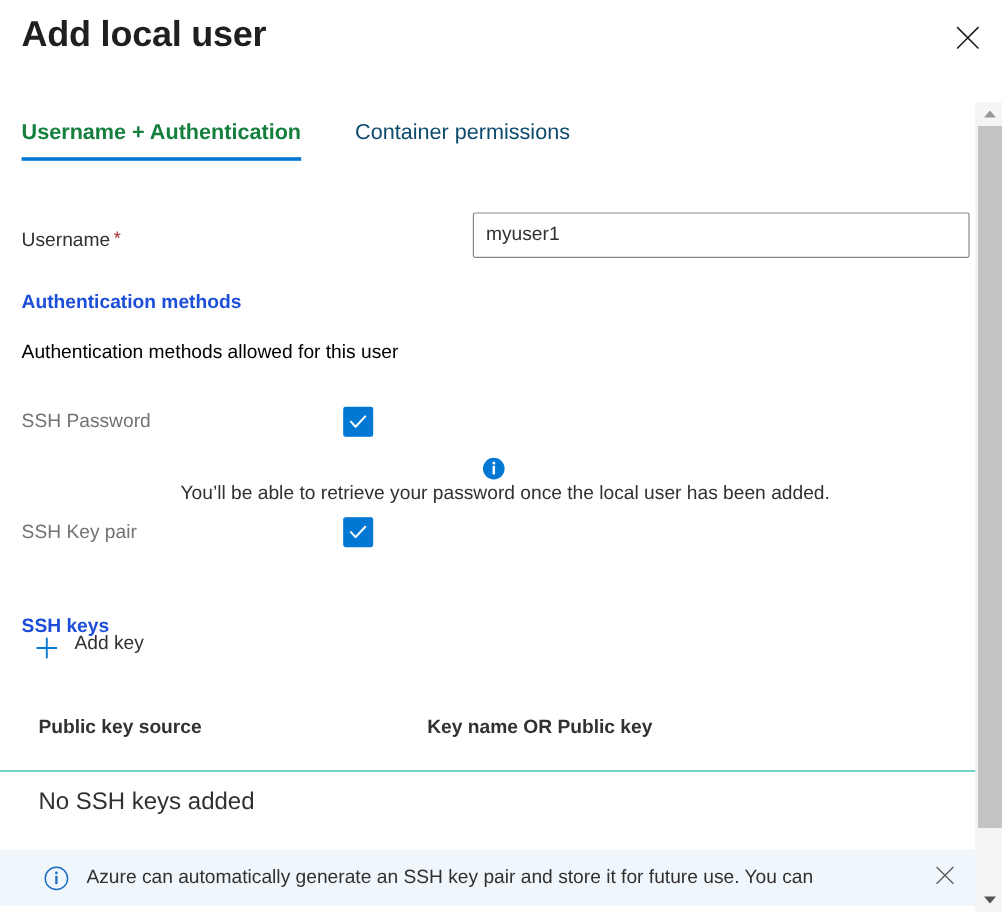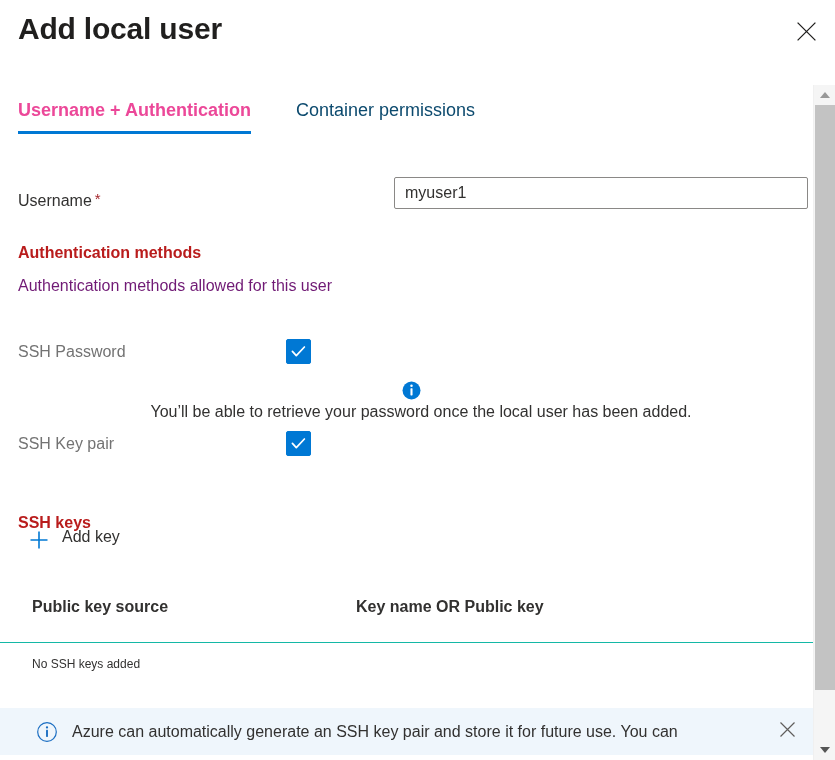--- a/index.html
+++ b/index.html
@@ -68,21 +68,21 @@
     position: relative;
     font-size: 18px;
     line-height: 24px;
     padding: 0 0 12px 0;
     color: #323130;
     cursor: pointer;
     white-space: nowrap;
   }
   .tab.active {
     font-weight: 600;
-    color: #ec4899;
+    color: #15803d;
   }
   .tab.active::after {
     content: "";
     position: absolute;
     left: 0; right: 0;
     bottom: 0;
     height: 3px;
     background: #0078d4;
   }
   .tab.inactive {
@@ -111,48 +111,48 @@
     color: #a4262c;
     font-size: 15px;
     margin-left: 3px;
     vertical-align: 2px;
   }
   .username-input {
     position: absolute;
     left: 376px;
     top: -5px;
     width: 414px;
-    height: 32px;
+    height: 38px;
     box-sizing: border-box;
     border: 1px solid #8a8886;
     background: #ffffff;
     font-family: "Liberation Sans", sans-serif;
     font-size: 16px;
     color: #323130;
     padding: 0 10px;
     border-radius: 2px;
     outline: none;
   }
 
   .section-title {
     position: absolute;
     left: 18px;
     font-size: 16px;
     font-weight: 700;
-    color: #b91c1c;
+    color: #1d4ed8;
   }
   .section-title.auth-methods { top: 244px; }
   .section-title.ssh-keys { top: 514px; }
 
   .body-text {
     position: absolute;
     left: 18px;
-    top: 277px;
-    font-size: 16px;
-    color: #701a75;
+    top: 285px;
+    font-size: 16px;
+    color: #000000;
   }
 
   
   .check-row {
     position: absolute;
     left: 18px;
     right: 30px;
     height: 26px;
   }
   .check-row.ssh-password { top: 339px; }
@@ -252,21 +252,21 @@
   .th.col1 { left: 32px; }
   .th.col2 { left: 356px; }
   .table-empty {
     position: relative;
     height: 46px;
   }
   .table-empty-text {
     position: absolute;
     left: 32px;
     top: 14px;
-    font-size: 12px;
+    font-size: 20px;
     color: #323130;
   }
 
   
   .banner {
     position: absolute;
     left: 0;
     right: 22px;
     top: 708px;
     height: 47px;

